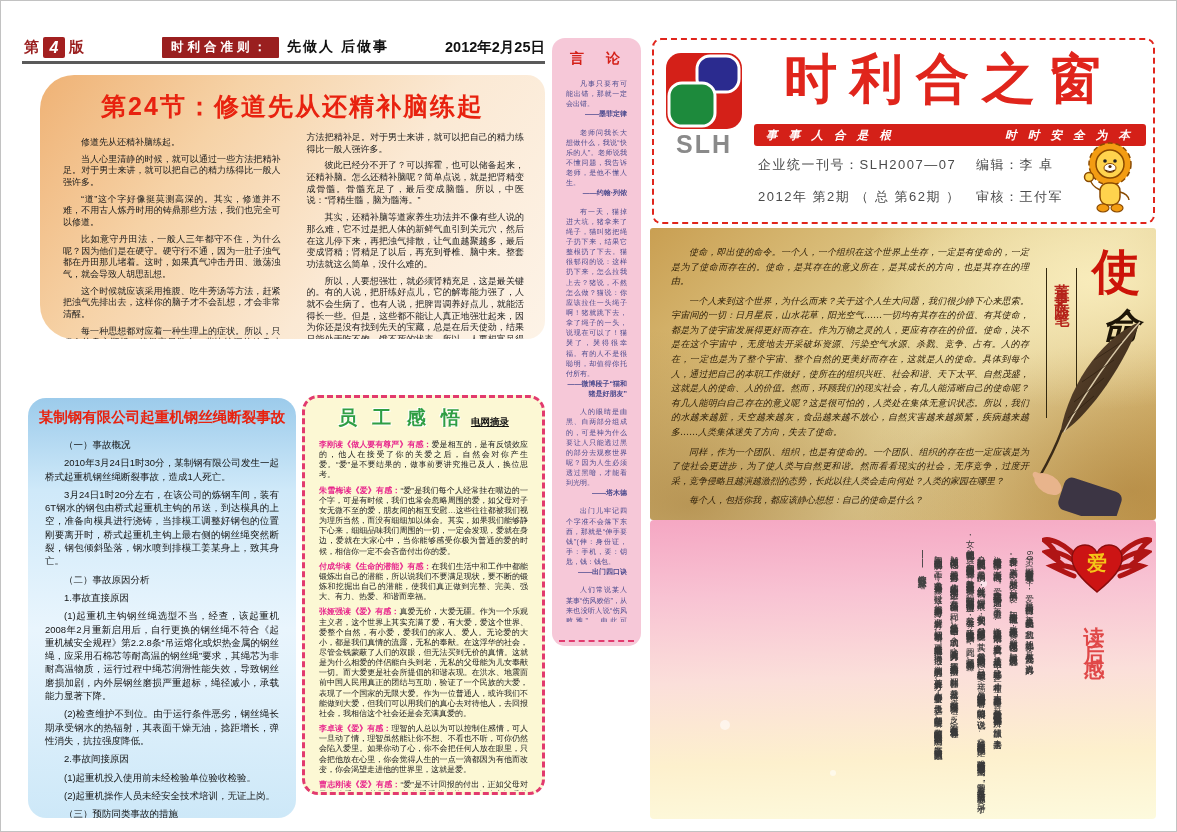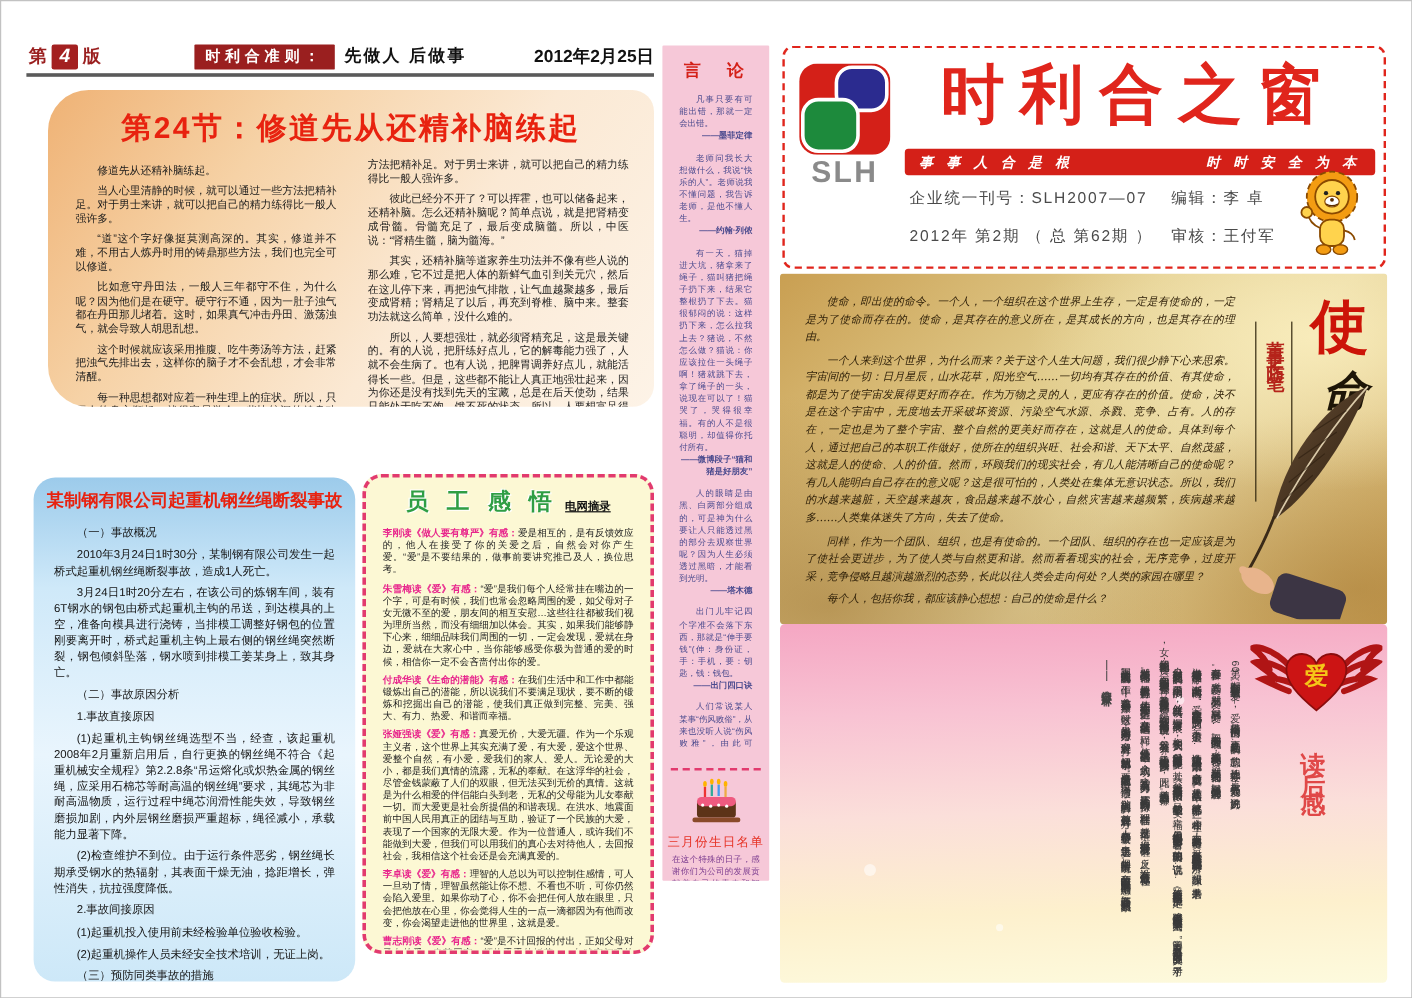--- a/index.html
+++ b/index.html
@@ -41,21 +41,21 @@
   .reflect{left:302px;top:395px;width:243px;height:400px;border:3px dashed #e23a6e;border-radius:16px;
      background:#fcf8d4;overflow:hidden;box-sizing:border-box;}
   .reflect-titlebar{display:flex;align-items:flex-end;justify-content:center;gap:6px;padding-top:7px;}
   .reflect-title{color:#2f9e44;font-weight:900;font-size:19px;letter-spacing:5px;
      text-shadow:1px 1px 0 #fff,-1px -1px 0 #fff;}
   .reflect-sub{color:#111;font-weight:bold;font-size:9.5px;padding-bottom:2px;text-decoration:underline;}
   .reflect-body{padding:4px 9px;font-size:8px;line-height:1.27;color:#222;text-align:justify;height:352px;overflow:hidden;}
   .reflect-body .lead{color:#e8258c;font-weight:bold;}
 
   
-  .quotes{left:552px;top:38px;width:89px;height:696px;background:#f6c8d8;border-radius:1px;overflow:hidden;}
+  .quotes{left:552px;top:38px;width:89px;height:608px;background:#f6c8d8;border-radius:13px;overflow:hidden;}
   .quotes-title{text-align:center;color:#d42018;font-weight:900;font-size:14px;letter-spacing:9px;
      padding:12px 0 6px 6px;}
   .quotes-body{padding:0 9px;font-size:7px;line-height:1.45;color:#4a4a8e;text-align:justify;
      height:548px;overflow:hidden;}
   .quotes-body p{text-indent:2em;margin-bottom:8px;}
   .quotes-body .author{display:block;text-align:right;font-weight:bold;text-indent:0;}
   .bday-divider{position:absolute;left:7px;top:602px;width:75px;border-top:2px dashed #e23a6e;}
   .bday{position:absolute;left:0;top:610px;width:89px;text-align:center;}
   .bday-cake{display:inline-block;width:46px;height:40px;}
   .bday-title{color:#e63225;font-weight:400;font-size:10.5px;letter-spacing:1px;margin-top:2px;}

